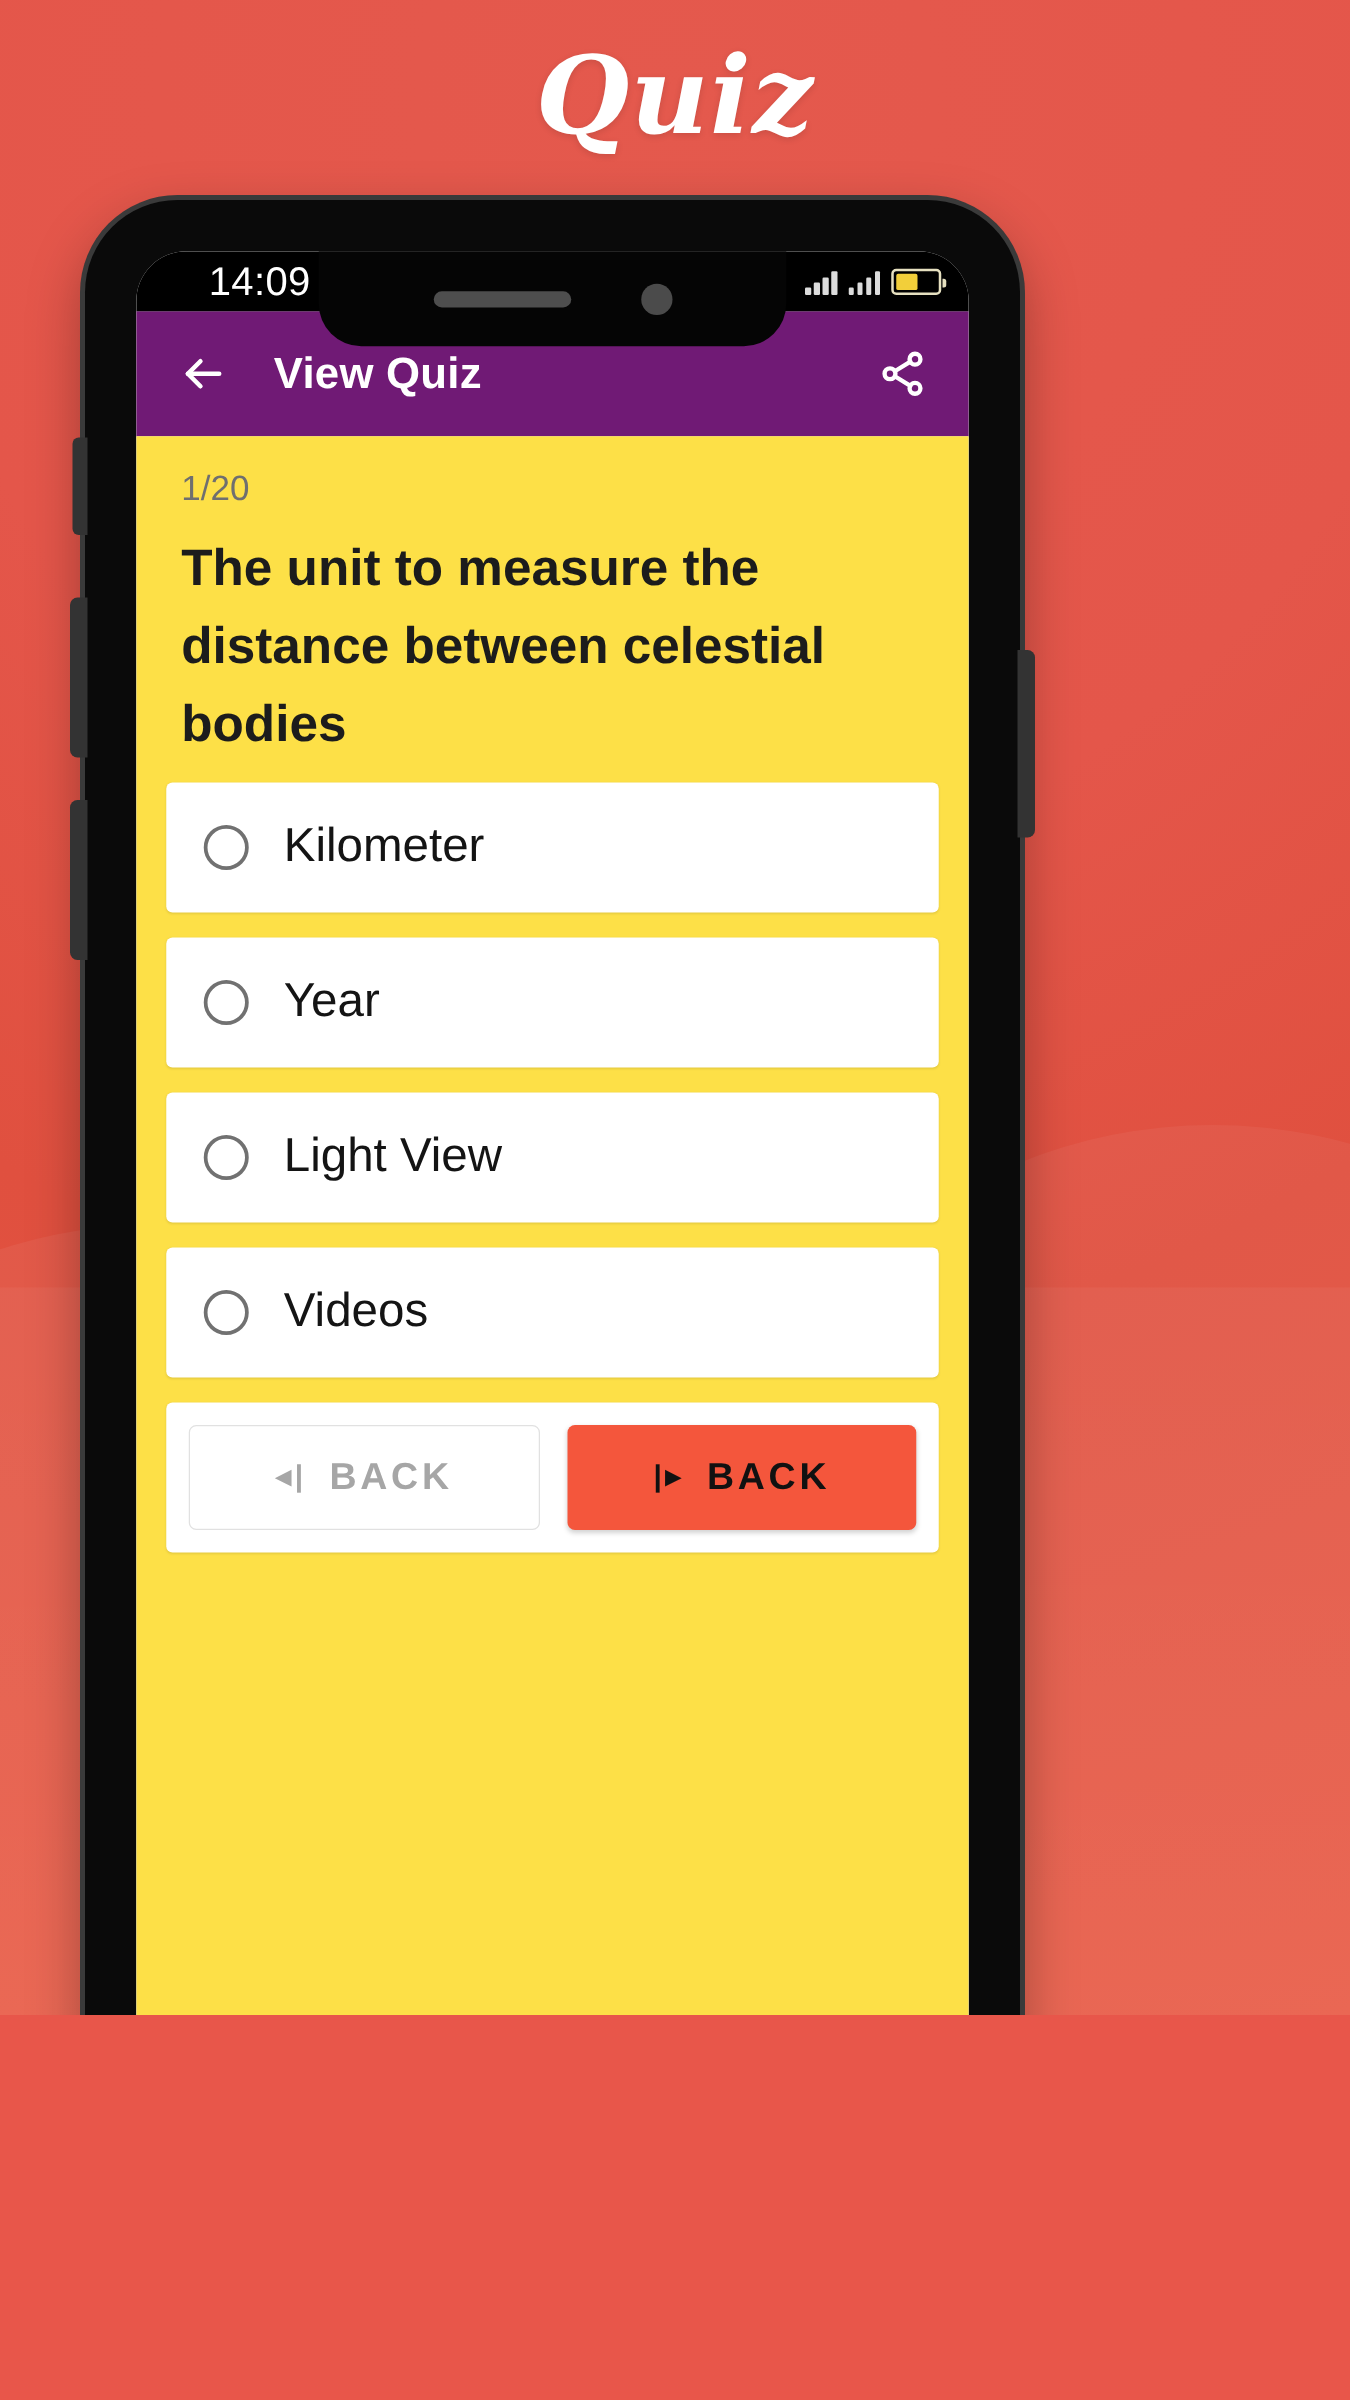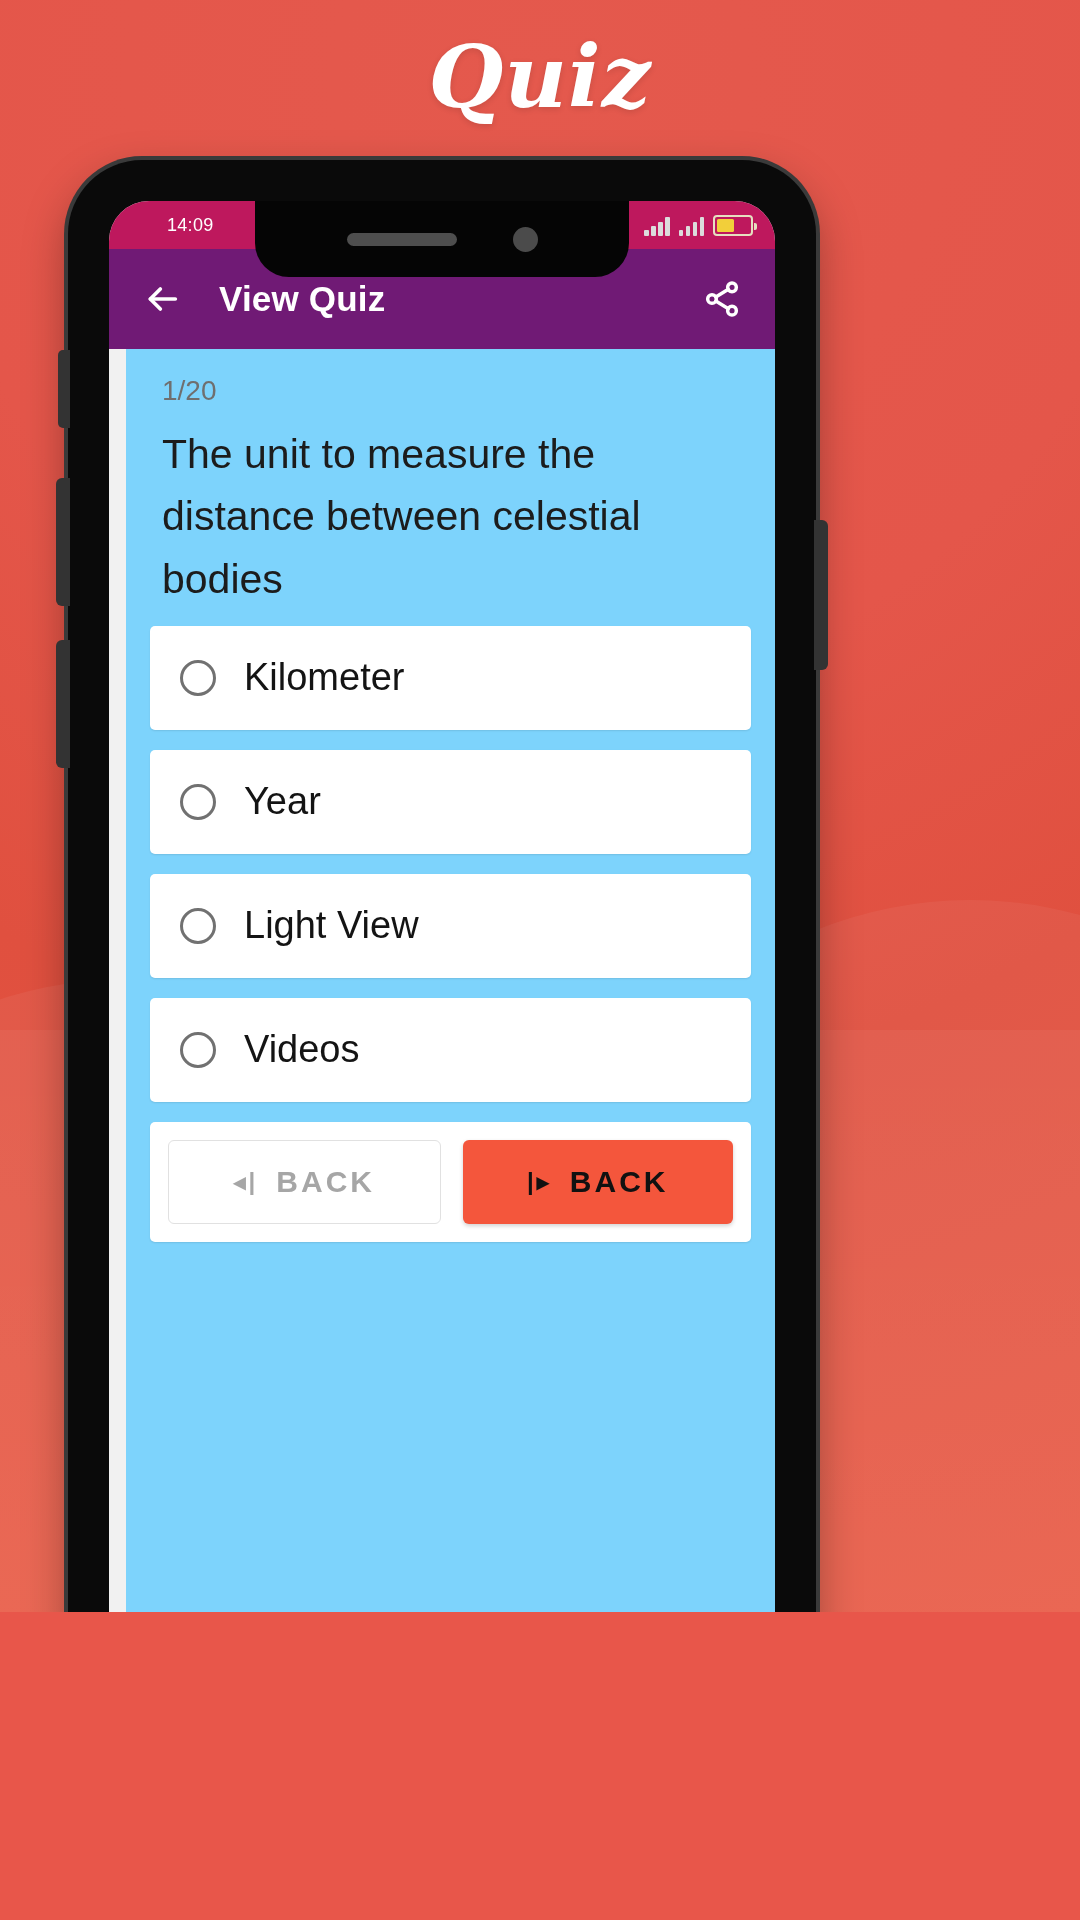--- a/index.html
+++ b/index.html
@@ -54,23 +54,23 @@
   }
   
   .btn-side{position:absolute;background:#2d2d2d;border-radius:4px;}
   .btn-l1{left:-10px;top:190px;width:12px;height:78px;border-radius:5px 0 0 5px;background:#333;}
   .btn-l2{left:-12px;top:318px;width:14px;height:128px;border-radius:6px 0 0 6px;background:#333;}
   .btn-l3{left:-12px;top:480px;width:14px;height:128px;border-radius:6px 0 0 6px;background:#333;}
   .btn-r1{right:-12px;top:360px;width:14px;height:150px;border-radius:0 6px 6px 0;background:#333;}
 
   
   .statusbar{
-    position:relative;height:48px;background:#be185d;color:#fff;
+    position:relative;height:48px;background:#000000;color:#fff;
     display:flex;align-items:center;
-    font-size:18px;
+    font-size:32px;
   }
   .sb-time{margin-left:58px;letter-spacing:0.3px;font-family:"Liberation Sans",sans-serif;}
   .sb-right{margin-left:auto;margin-right:22px;display:flex;align-items:flex-end;gap:9px;}
   .sig{display:flex;align-items:flex-end;gap:2.5px;height:21px;}
   .sig i{display:block;width:4.5px;background:#dcdcdc;border-radius:1px;}
   .sig i:nth-child(1){height:6px}
   .sig i:nth-child(2){height:10px}
   .sig i:nth-child(3){height:14px}
   .sig i:nth-child(4){height:19px}
   .batt{
@@ -98,27 +98,27 @@
     width:46px;height:46px;flex:0 0 auto;color:#fff;
     display:flex;align-items:center;justify-content:center;
   }
   .appbar .title{
     color:#ffffff;font-size:35px;font-weight:700;margin-left:34px;letter-spacing:0.2px;
   }
   .appbar .share{margin-left:auto;width:46px;height:46px;display:flex;align-items:center;justify-content:center;}
 
   
   .content{
-    background:#7dd3fc;padding:0 0 0 0;height:1344px;box-sizing:border-box;position:relative;margin-left:17px;
+    background:#fde047;padding:0 0 0 0;height:1344px;box-sizing:border-box;position:relative;
   }
   .counter{
     color:#6f6f6f;font-size:28px;padding:26px 0 0 36px;
   }
   .question{
-    color:#1c1c1c;font-size:41px;font-weight:400;line-height:1.52;
+    color:#1c1c1c;font-size:41px;font-weight:700;line-height:1.52;
     padding:16px 36px 0 36px;
   }
 
   .options{padding:16px 24px 0 24px;}
   .option{
     background:#ffffff;border-radius:5px;margin-bottom:20px;height:104px;
     display:flex;align-items:center;padding:0 30px;box-sizing:border-box;
     box-shadow:0 1px 2px rgba(0,0,0,0.10);
   }
   .radio{

